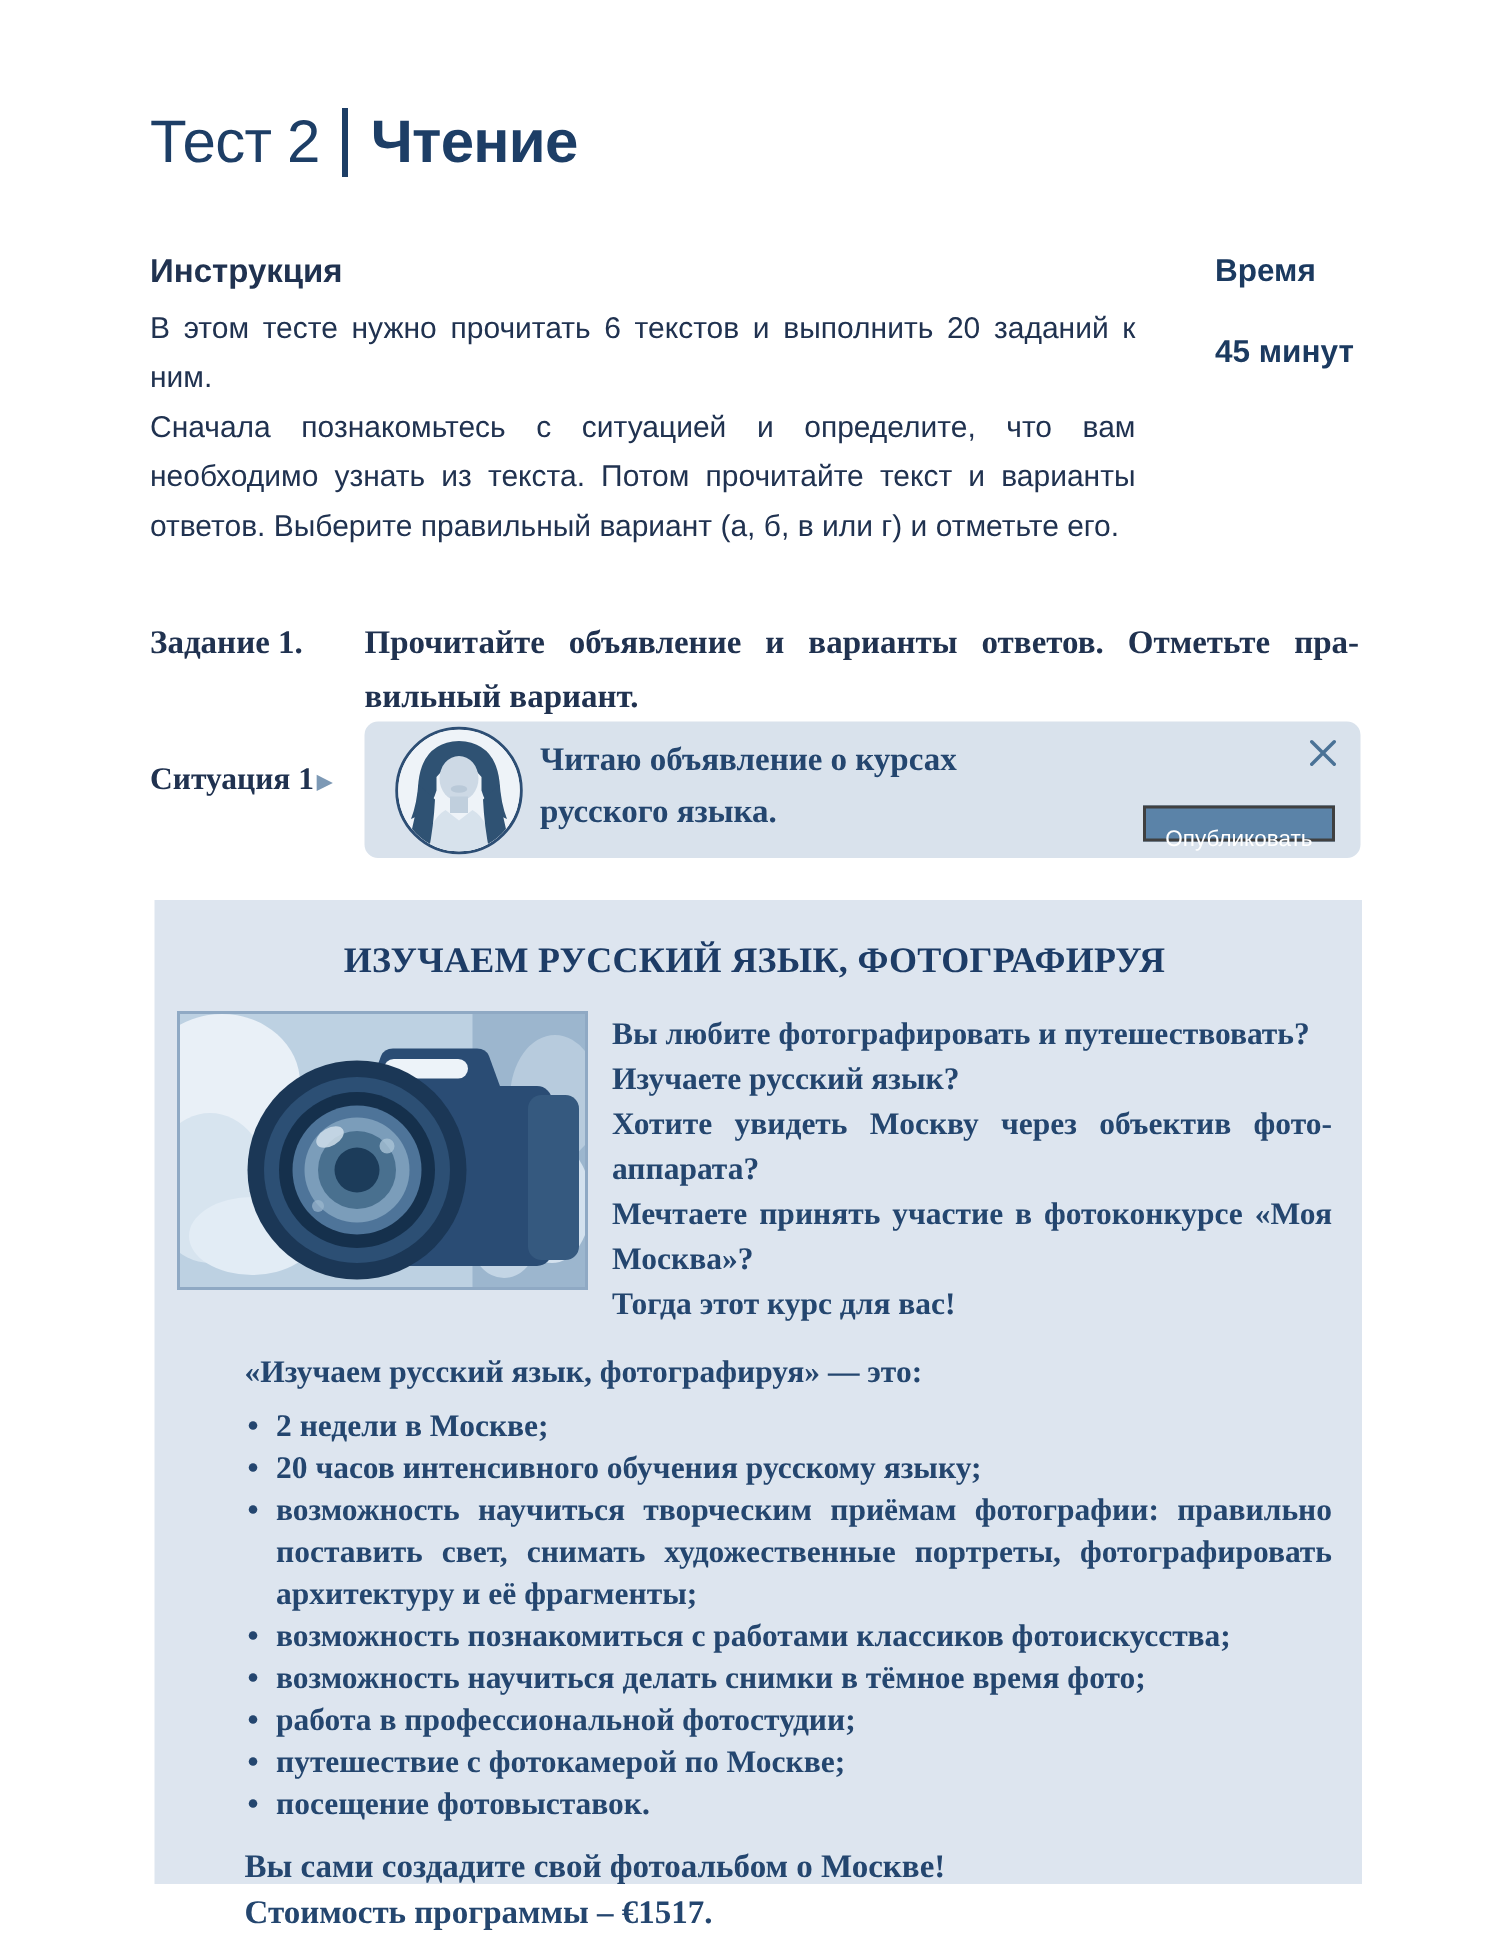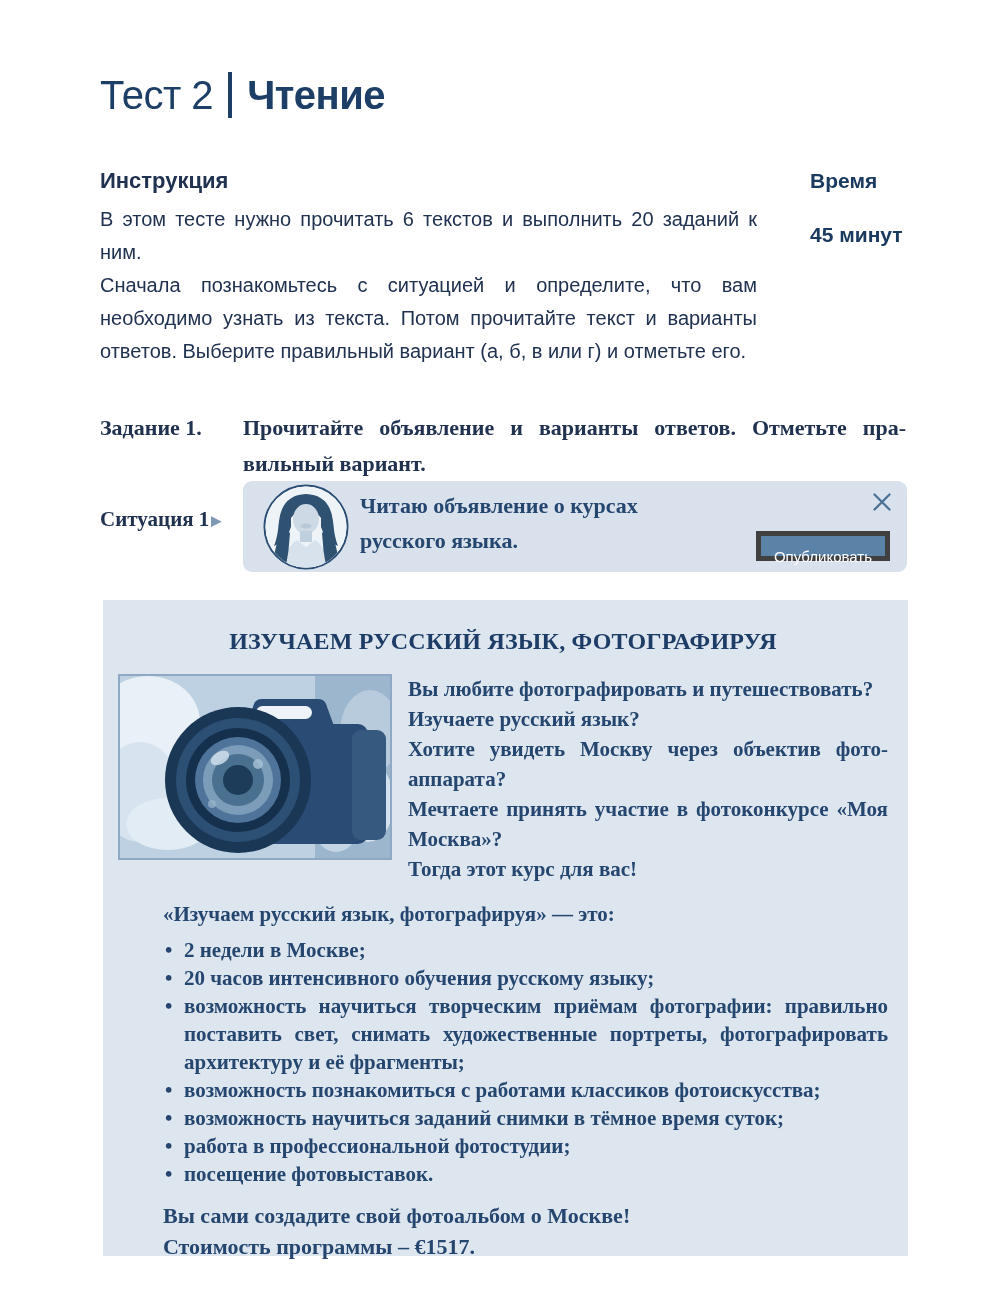--- a/index.html
+++ b/index.html
@@ -36,21 +36,21 @@
 
   
   .card{position:absolute;left:243px;top:481px;width:664px;height:91px;
         background:#d9e2ec;border-radius:9px;}
   .avatar{position:absolute;left:20px;top:2px;width:86px;height:88px;}
   .post-text{position:absolute;left:117px;top:7px;width:345px;margin:0;
              font-family:"Liberation Serif",serif;font-weight:700;font-size:22px;
              line-height:35px;color:#24466f;}
   .close{position:absolute;right:14px;top:10px;width:22px;height:22px;cursor:pointer;}
   .publish{position:absolute;right:17px;bottom:11px;height:24px;
-           background:#5b83a8;color:#ffffff;border:5px solid #404040;
+           background:#5b83a8;color:#ffffff;border:2px solid #404040;
            font-family:"Liberation Sans",sans-serif;font-size:15px;line-height:22px;
            padding:10px 13px;cursor:pointer;}
 
   
   .ad{position:absolute;left:103px;top:600px;width:805px;height:656px;background:#dde5ef;
       box-sizing:border-box;padding:14px 20px 0 15px;
       font-family:"Liberation Serif",serif;font-weight:700;color:#24466f;}
   .ad h3{margin:12px;text-align:center;font-size:24px;line-height:30px;color:#1d3c66;
          letter-spacing:0.2px;font-weight:700;}
   .ad-row{display:flex;margin-top:18px;}
@@ -166,22 +166,23 @@
           <p class="q">Мечтаете принять участие в фотоконкурсе «Моя Москва»?</p>
           <p class="q">Тогда этот курс для вас!</p>
         </div>
     </div>
     <p class="ad-intro">«Изучаем русский язык, фотографируя» — это:</p>
     <ul class="ad-list">
         <li>2 недели в Москве;</li>
         <li>20 часов интенсивного обучения русскому языку;</li>
         <li>возможность научиться творческим приёмам фотографии: пра­вильно поставить свет, снимать художественные портреты, фото­графировать архитектуру и её фрагменты;</li>
         <li>возможность познакомиться с работами классиков фотоискусства;</li>
-        <li>возможность научиться заданий снимки в тёмное время суток;</li>
+        <li>возможность научиться делать снимки в тёмное время фото;</li>
         <li>работа в профессиональной фотостудии;</li>
+        <li>путешествие с фотокамерой по Москве;</li>
         <li>посещение фотовыставок.</li>
       </ul>
     <div class="ad-footer">
         <p class="f">Вы сами создадите свой фотоальбом о Москве!</p>
         <p class="f">Стоимость программы – €1517.</p>
       </div>
   </section>
 
 </div>
 

